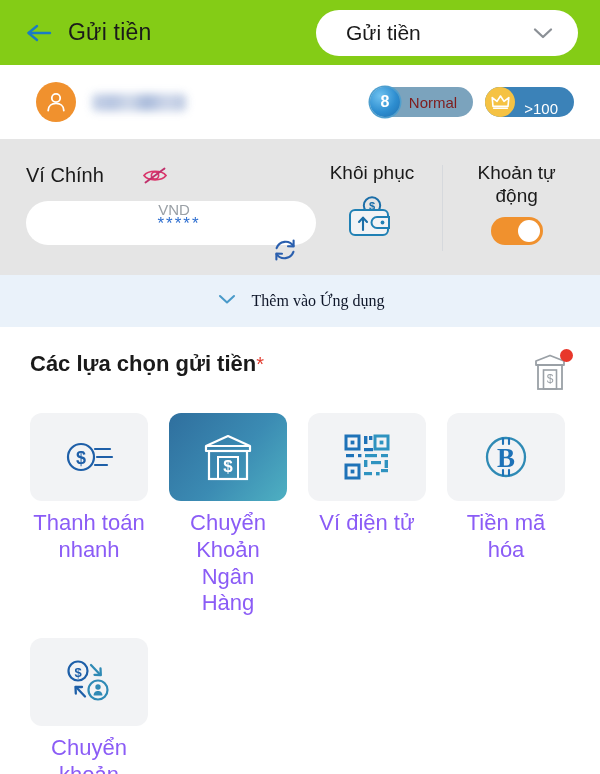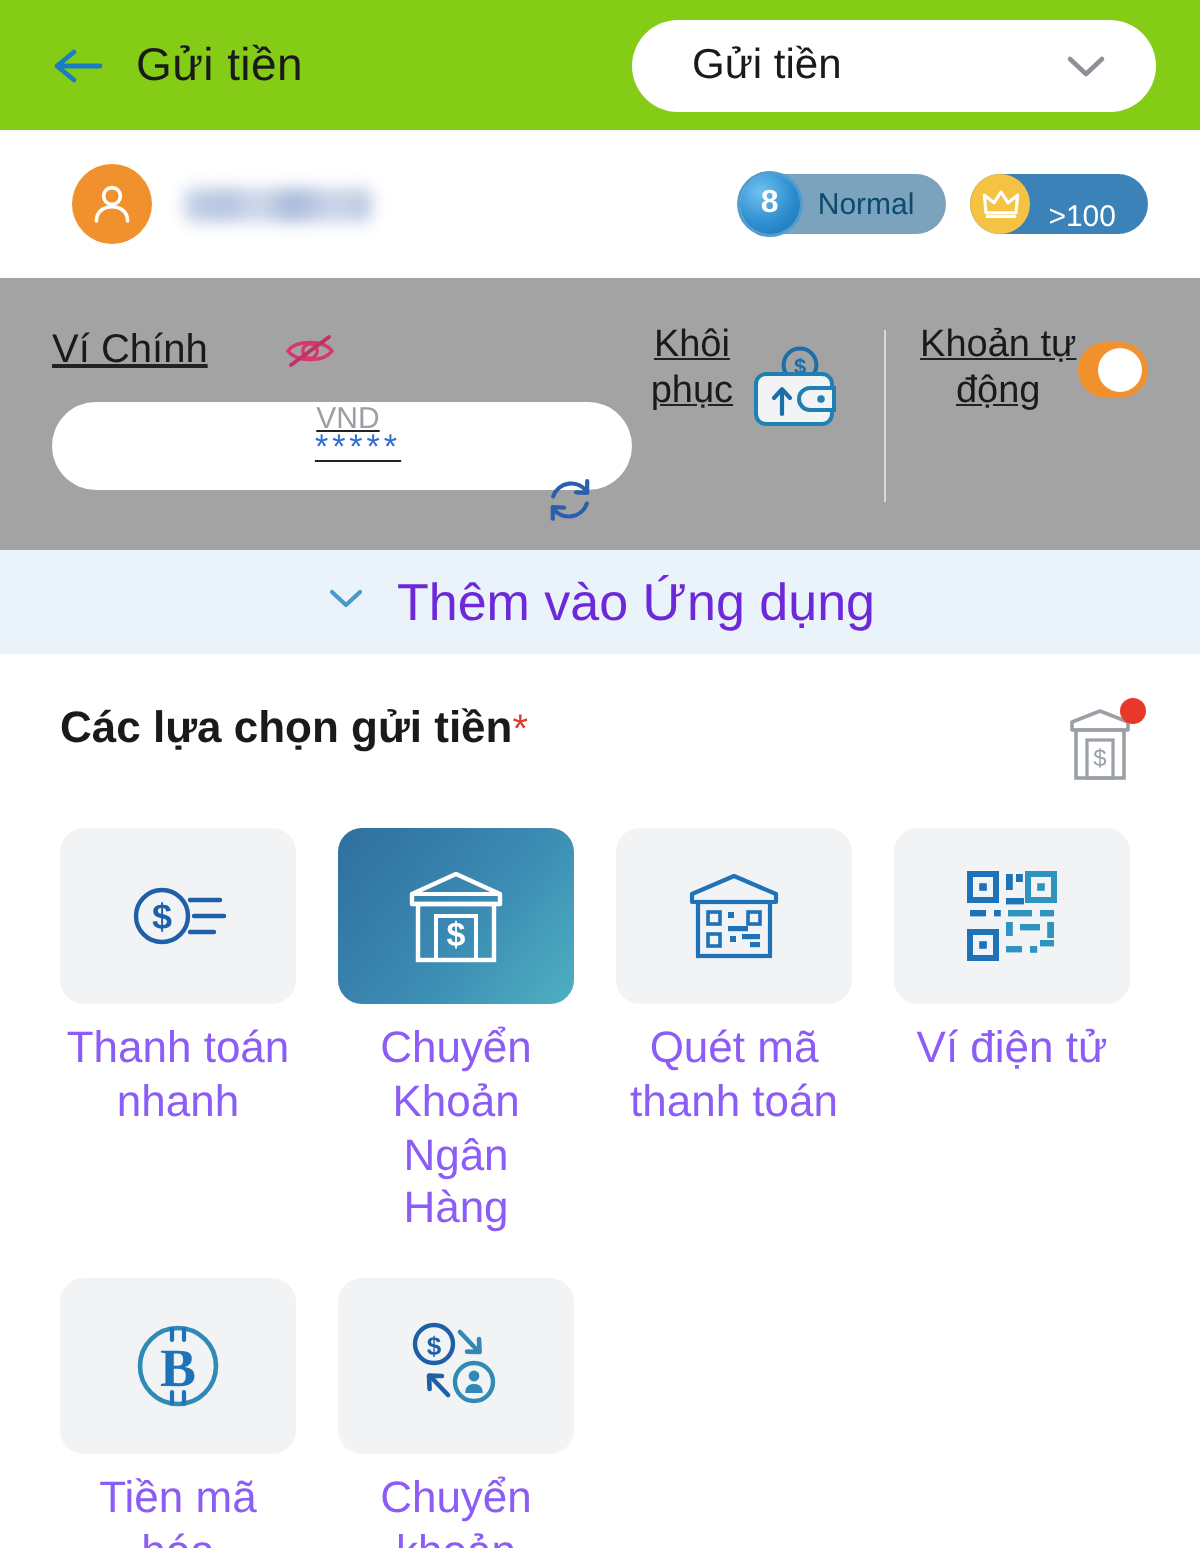--- a/index.html
+++ b/index.html
@@ -87,21 +87,21 @@
   }
   .badge-normal .medal {
     width: 30px; height: 30px; border-radius: 50%;
     background: radial-gradient(circle at 34% 30%, #6fc2f0 0%, #2e8ed0 55%, #1d6fb0 100%);
     display: flex; align-items: center; justify-content: center;
     color: #ffffff; font-size: 16px; font-weight: bold;
     box-shadow: 0 0 0 1.5px #4e9fce;
     flex: none;
   }
   .badge-normal .btxt {
-    color: #0c4a6e; font-size: 15px; margin-left: 9px; white-space: nowrap;
+    color: #7f1d1d; font-size: 15px; margin-left: 9px; white-space: nowrap;
   }
 
   .badge-vip {
     height: 30px;
     background: #3b82b8;
     border-radius: 15px;
     display: flex; align-items: flex-end;
     padding-right: 16px;
     cursor: pointer;
   }
@@ -111,24 +111,23 @@
     display: flex; align-items: center; justify-content: center;
     flex: none;
   }
   .badge-vip .btxt {
     color: #ffffff; font-size: 15px; margin-left: 9px; white-space: nowrap;
   }
 
   
   .wallet {
     height: 136px;
-    background: #a3a3a3;
+    background: #e5e5e5;
     display: flex;
     padding: 0 26px 0 26px;
-    text-decoration: underline;
   }
   .wallet-left { width: 300px; padding-top: 24px; }
   .wallet-left .wl-head {
     display: flex; align-items: center;
   }
   .wallet-label { font-size: 20px; color: #1a1a1a; }
   .eye-off { margin-left: 36px; display: flex; cursor: pointer; }
 
   .balance-field {
     margin-top: 14px;
@@ -143,21 +142,21 @@
   }
   .balance-field .vnd { font-size: 15px; color: #9aa0a6; }
   .balance-field .stars {
     font-size: 17px; color: #2f6fd0; margin-left: 10px; letter-spacing: 2px;
     line-height: 1; position: relative; top: -3px;
   }
   .balance-field .refresh { margin-left: auto; display: flex; cursor: pointer; }
 
   .wallet-col {
     padding-top: 22px;
-    display: flex; flex-direction: row; 
+    display: flex; flex-direction: column; align-items: center;
   }
   .wallet-col.restore { width: 112px; }
   .wallet-col-title {
     font-size: 19px; color: #1a1a1a; text-align: center; line-height: 1.22;
   }
   .wallet-col .ic { margin-top: 8px; cursor: pointer; }
 
   .wallet-divider {
     width: 1px;
     background: #d6d9dd;
@@ -180,21 +179,21 @@
   }
 
   
   .banner {
     height: 52px;
     background: #eaf2fa;
     display: flex; align-items: center; justify-content: center;
     gap: 14px;
     cursor: pointer;
   }
-  .banner .btext { font-size: 26px; color: #6d28d9; }
+  .banner .btext { font-size: 16px; color: #0f172a; font-family: Liberation Serif, serif; }
 
   
   .options { background: #ffffff; padding: 24px 30px 0 30px; }
   .opt-head { display: flex; align-items: flex-start; justify-content: flex-end; }
   .opt-title {
     font-size: 22px; font-weight: bold; color: #1a1a1a;
   }
   .opt-title .star { color: #e23b2e; font-weight: normal; font-size: 20px; }
   .store-badge-icon { margin-left: auto; position: relative; cursor: pointer; }
   .red-dot {
@@ -374,38 +373,20 @@
             <rect x="9" y="22" width="38" height="28" fill="none" stroke="#ffffff" stroke-width="2.2"></rect>
             <rect x="18" y="28" width="20" height="22" fill="none" stroke="#ffffff" stroke-width="2"></rect>
             <text x="28" y="43" text-anchor="middle" font-family="Liberation Sans, sans-serif" font-size="17" font-weight="bold" fill="#ffffff">$</text>
           </svg>
         </div>
         <div class="tile-label">Chuyển
 Khoản Ngân
 Hàng</div>
       </div>
 
-      <div class="tile">
-        <div class="tile-box">
-          <svg width="52" height="52" viewBox="0 0 52 52">
-            <path d="M5 15 L26 6 L47 15 L47 19 L5 19 Z" fill="none" stroke="#1e72b8" stroke-width="2.1" stroke-linejoin="round"></path>
-            <rect x="8" y="19" width="36" height="27" fill="none" stroke="#1e72b8" stroke-width="2.1"></rect>
-            <rect x="13" y="24" width="6" height="6" fill="none" stroke="#1e72b8" stroke-width="1.8"></rect>
-            <rect x="33" y="24" width="6" height="6" fill="none" stroke="#1e72b8" stroke-width="1.8"></rect>
-            <rect x="13" y="35" width="6" height="6" fill="none" stroke="#1e72b8" stroke-width="1.8"></rect>
-            <rect x="23" y="24" width="3" height="3" fill="#1e72b8"></rect>
-            <rect x="23" y="31" width="10" height="2.6" fill="#1e72b8"></rect>
-            <rect x="24" y="36" width="3" height="3" fill="#1e72b8"></rect>
-            <rect x="30" y="35" width="9" height="2.6" fill="#1e72b8"></rect>
-            <rect x="34" y="39" width="5" height="2.6" fill="#1e72b8"></rect>
-          </svg>
-        </div>
-        <div class="tile-label">Quét mã
-thanh toán</div>
-      </div>
 
       <div class="tile">
         <div class="tile-box">
           <svg width="52" height="52" viewBox="0 0 52 52">
             <rect x="5" y="5" width="13" height="13" fill="none" stroke="#1e72b8" stroke-width="3"></rect>
             <rect x="9.6" y="9.6" width="3.8" height="3.8" fill="#1e72b8"></rect>
             <rect x="34" y="5" width="13" height="13" fill="none" stroke="#2f93c0" stroke-width="3"></rect>
             <rect x="38.6" y="9.6" width="3.8" height="3.8" fill="#2f93c0"></rect>
             <rect x="5" y="34" width="13" height="13" fill="none" stroke="#1e72b8" stroke-width="3"></rect>
             <rect x="9.6" y="38.6" width="3.8" height="3.8" fill="#1e72b8"></rect>

